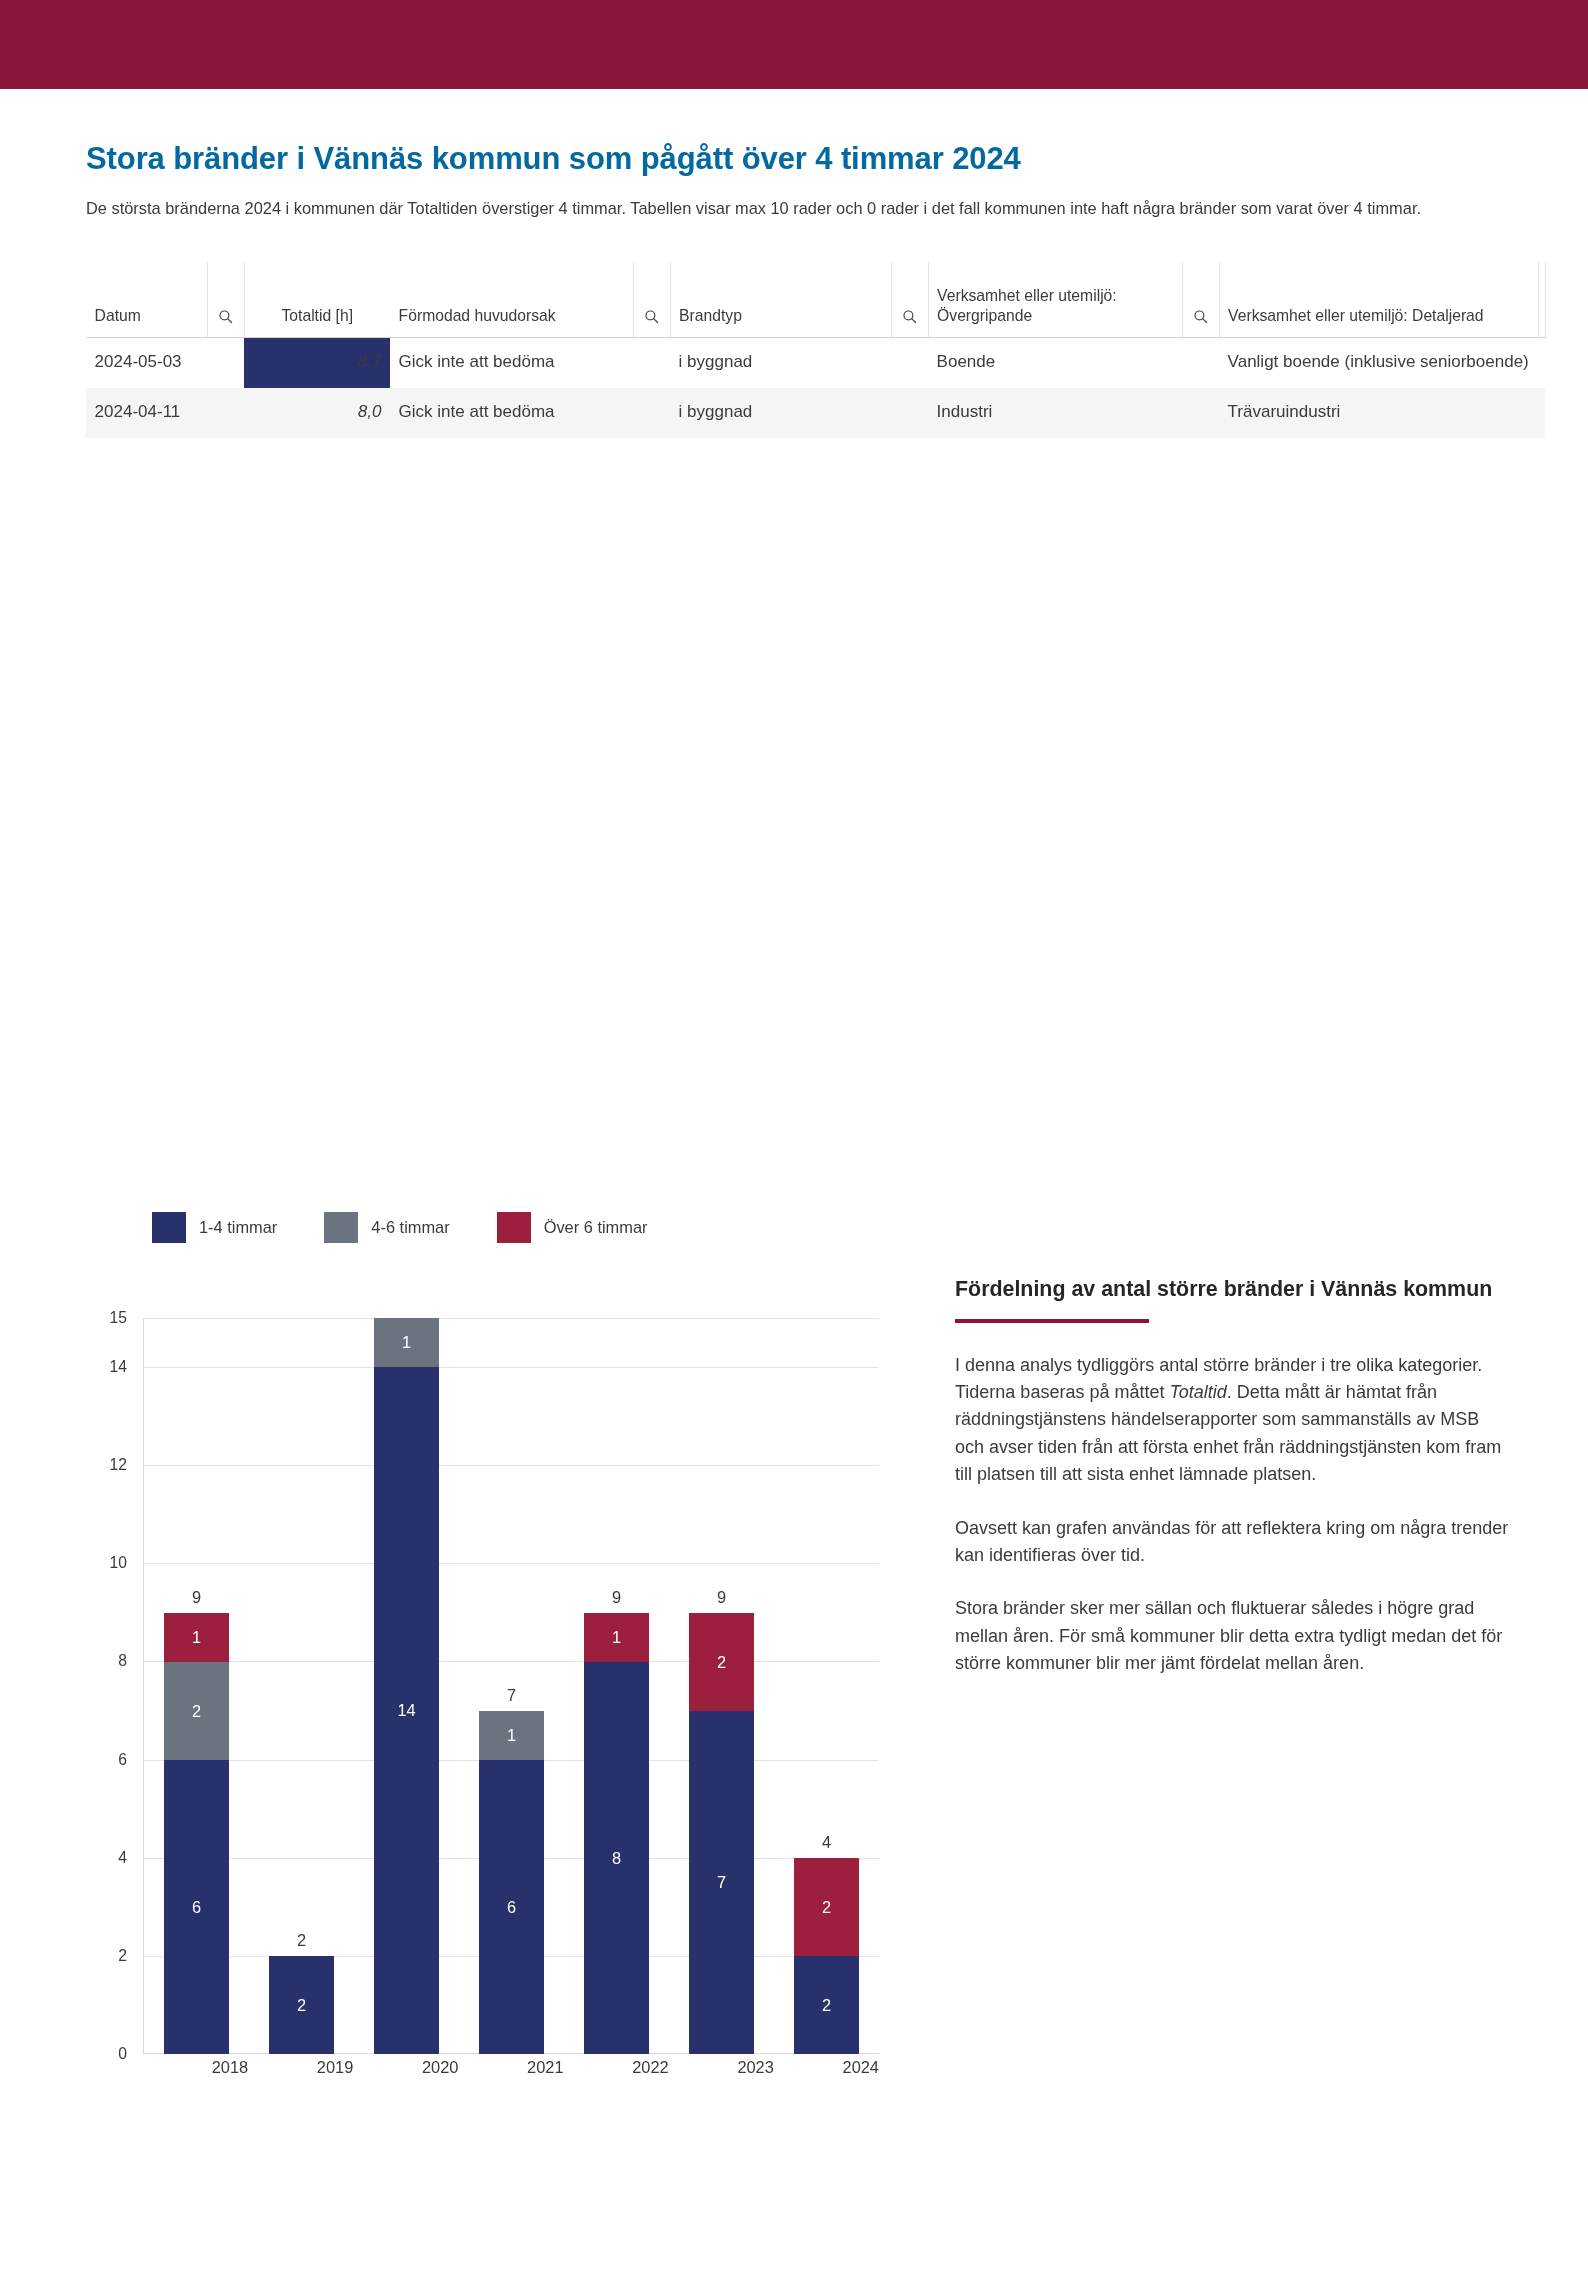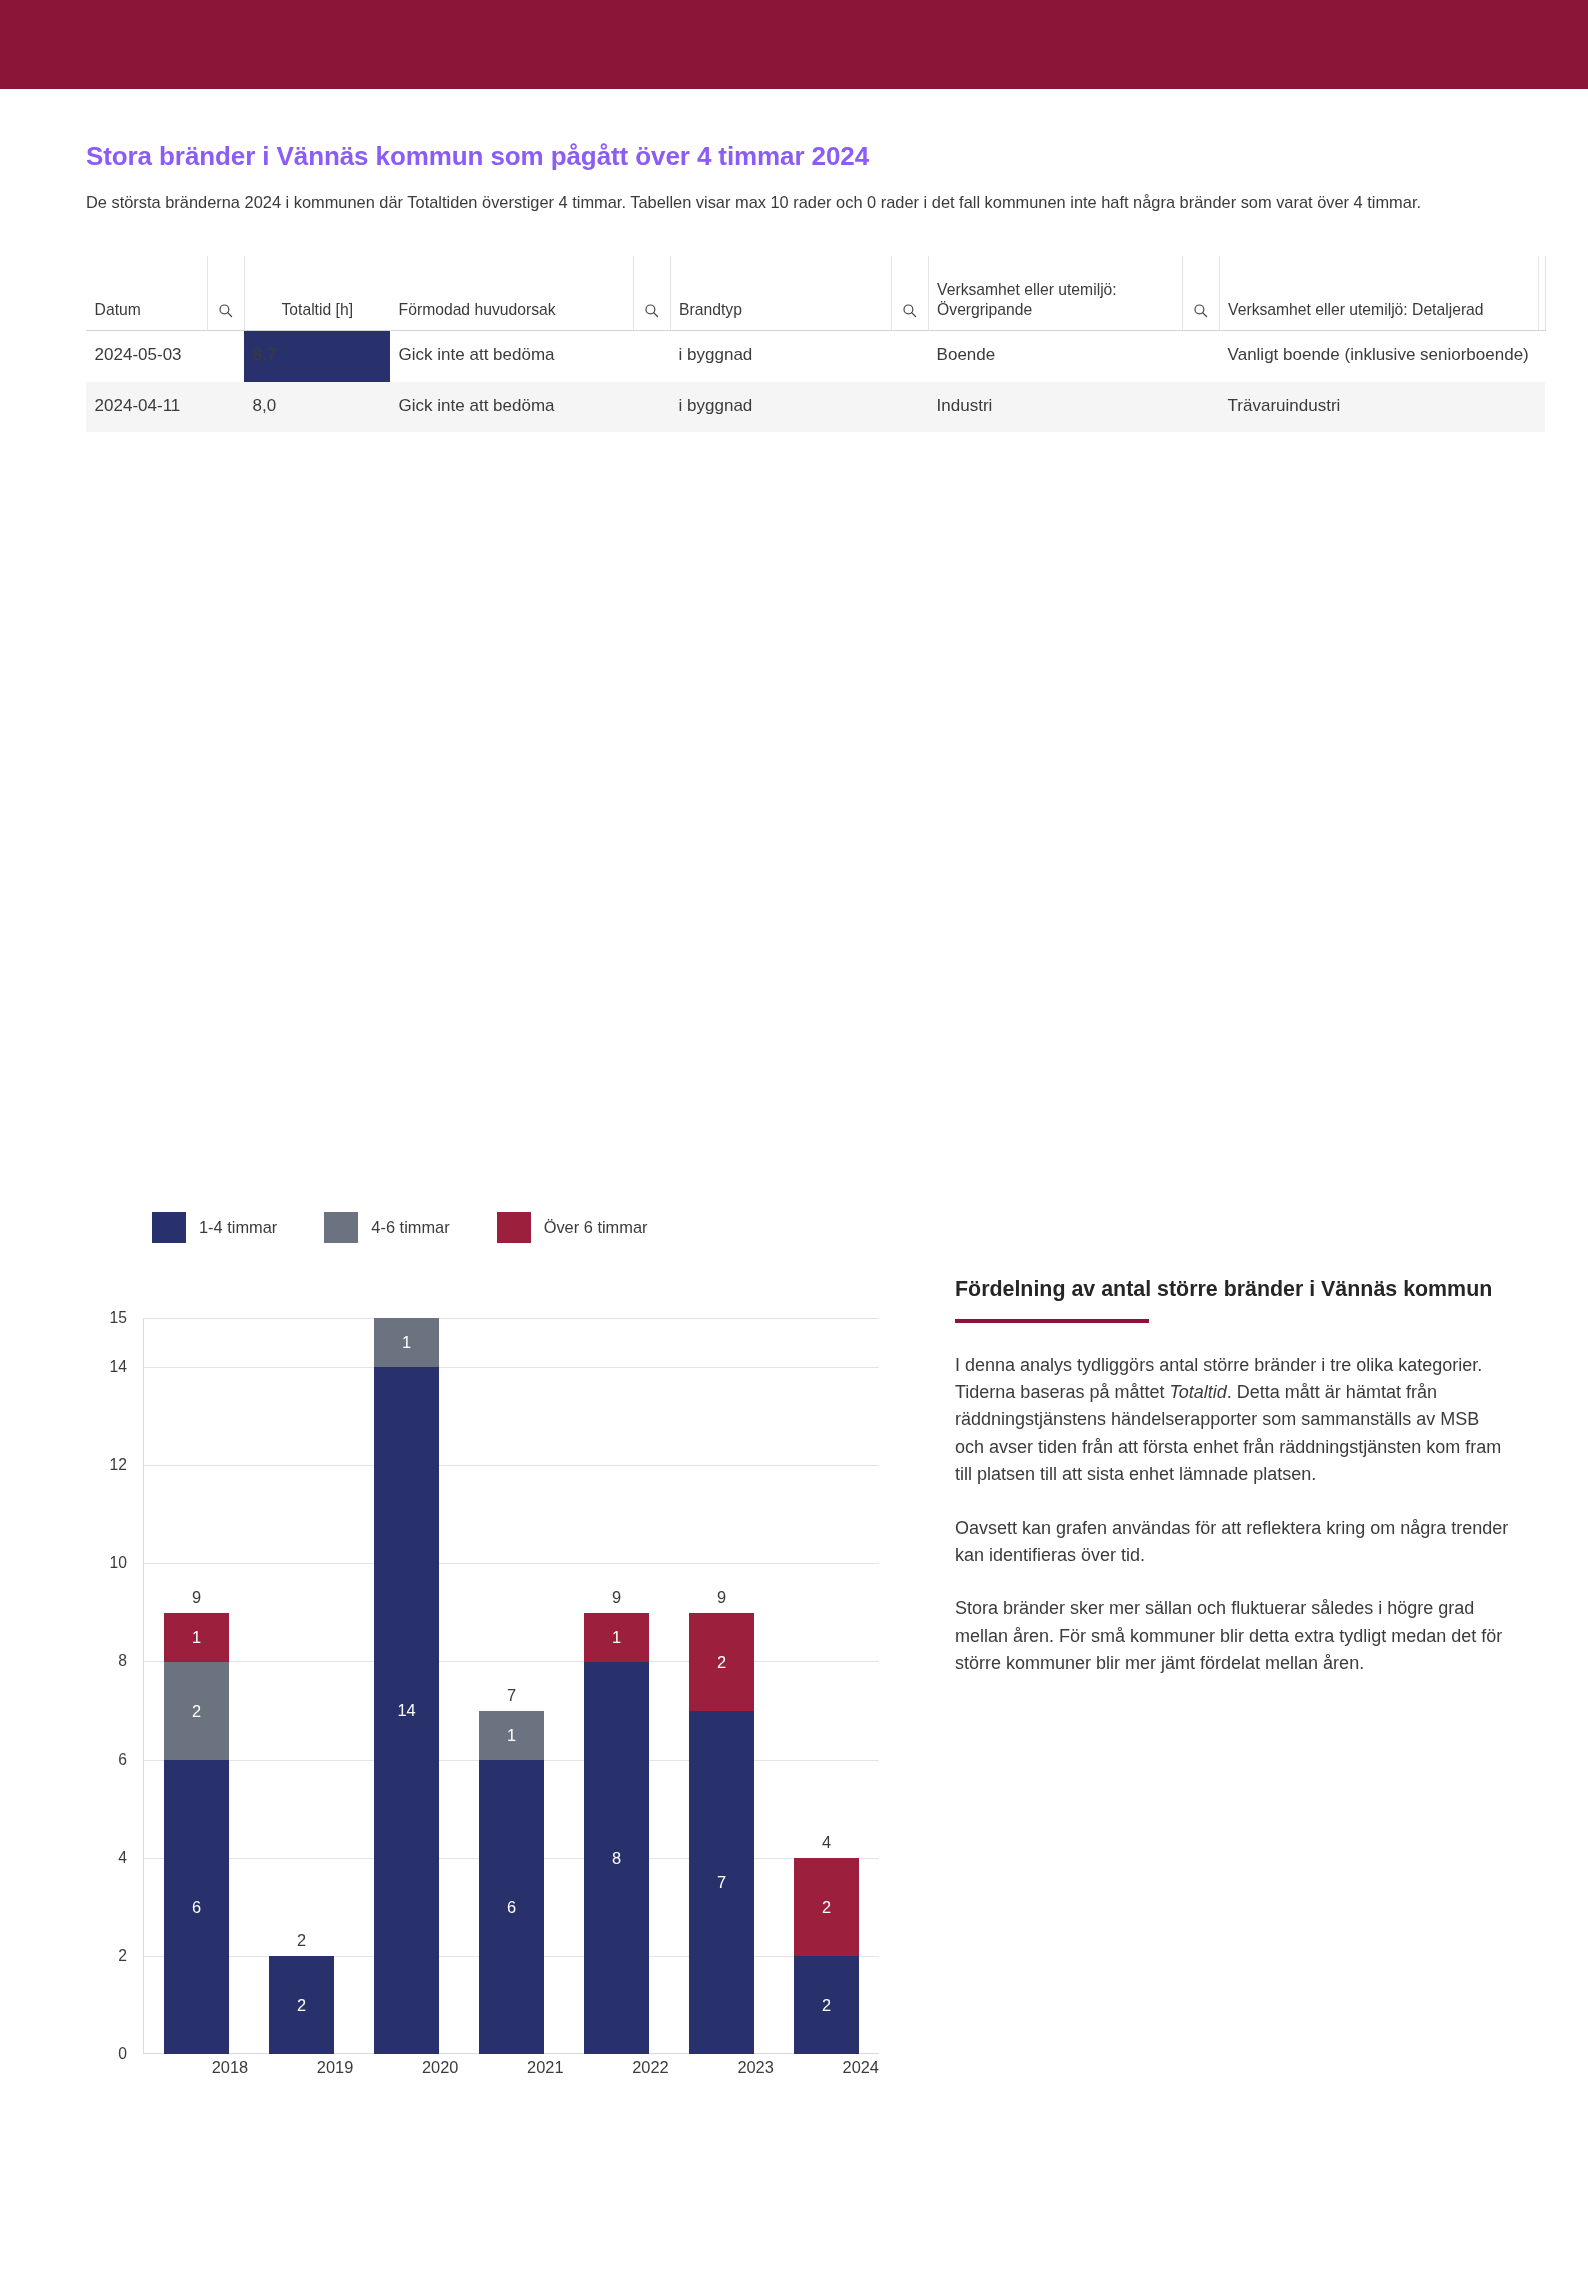--- a/index.html
+++ b/index.html
@@ -27,23 +27,23 @@
   .content {
     padding: 0;
   }
 
   
   .head-block {
     margin: 51px 0 0 86px;
     width: 1400px;
   }
   .page-title {
-    font-size: 26px;
+    font-size: 31px;
     font-weight: bold;
-    color: #8b5cf6;
+    color: #0369a1;
     letter-spacing: -0.1px;
     margin: 0 0 17px 0;
     line-height: 1.25;
   }
   .page-subtitle {
     font-size: 16.4px;
     font-weight: normal;
     color: #3b3b3b;
     line-height: 1.55;
     margin: 0;
@@ -98,23 +98,24 @@
     border: none;
     line-height: 1.35;
   }
   table.firetable tr.row-alt td {
     background: #f5f5f5;
   }
   td.datecell { white-space: nowrap; }
   td.valuecell {
     background: #28316b;
     color: #ffffff;
-    text-align: left;
+    text-align: right;
     font-size: 17px;
     padding-right: 11.4px;
+    font-style: italic;
   }
   tr.row-alt td.valuecell { background: #28316b; }
   td.spacercell { padding: 0; width: 37px; }
   tr.row-alt td.spacercell { background: #f5f5f5; }
 
   
   .legend {
     margin: 0;
     position: absolute;
     left: 152px;

